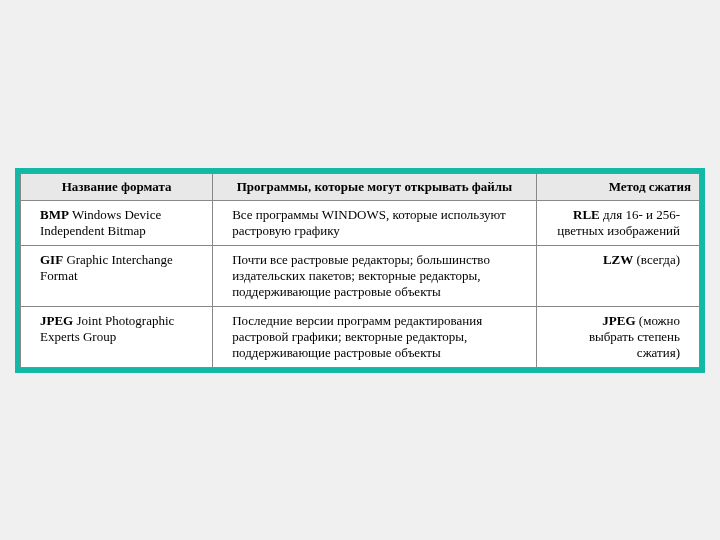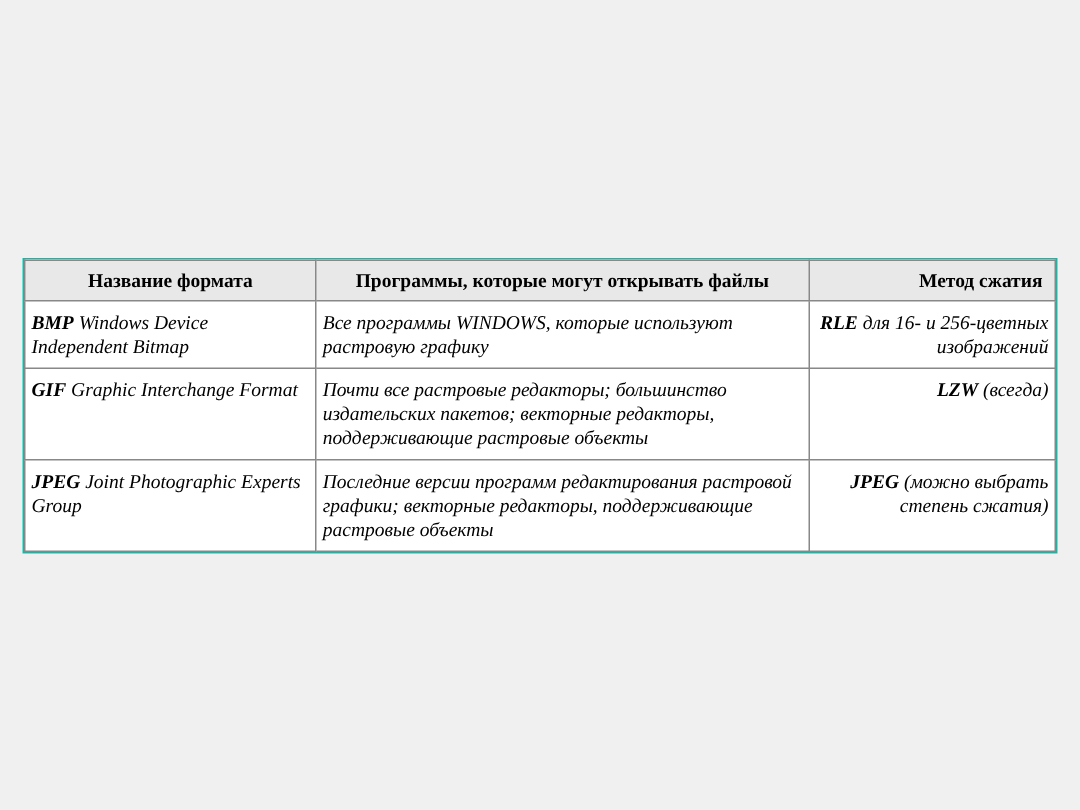--- a/index.html
+++ b/index.html
@@ -12,41 +12,40 @@
       height: 540px;
       background: #f0f0f0;
       display: flex;
       align-items: center;
       justify-content: center;
       font-family: 'Times New Roman', Times, serif;
       font-size: 13px;
     }
     .table-container {
       width: 690px;
-      border: 1px solid #14b8a6;
+      border: 5px solid #14b8a6;
       background: #fff;
     }
     table {
       width: 100%;
       border-collapse: collapse;
     }
     thead tr th {
       background: #e8e8e8;
       border: 1px solid #888;
       padding: 5px 8px;
       text-align: center;
       font-weight: bold;
       font-size: 13px;
     }
     tbody tr td {
       border: 1px solid #888;
-      padding: 6px 4px;
+      padding: 6px 19px;
       vertical-align: top;
       font-size: 13px;
-      font-style: italic;
     }
     .col-format {
       width: 195px;
     }
     .col-programs {
       width: 330px;
     }
     .col-method {
       width: 165px;
       text-align: right;

